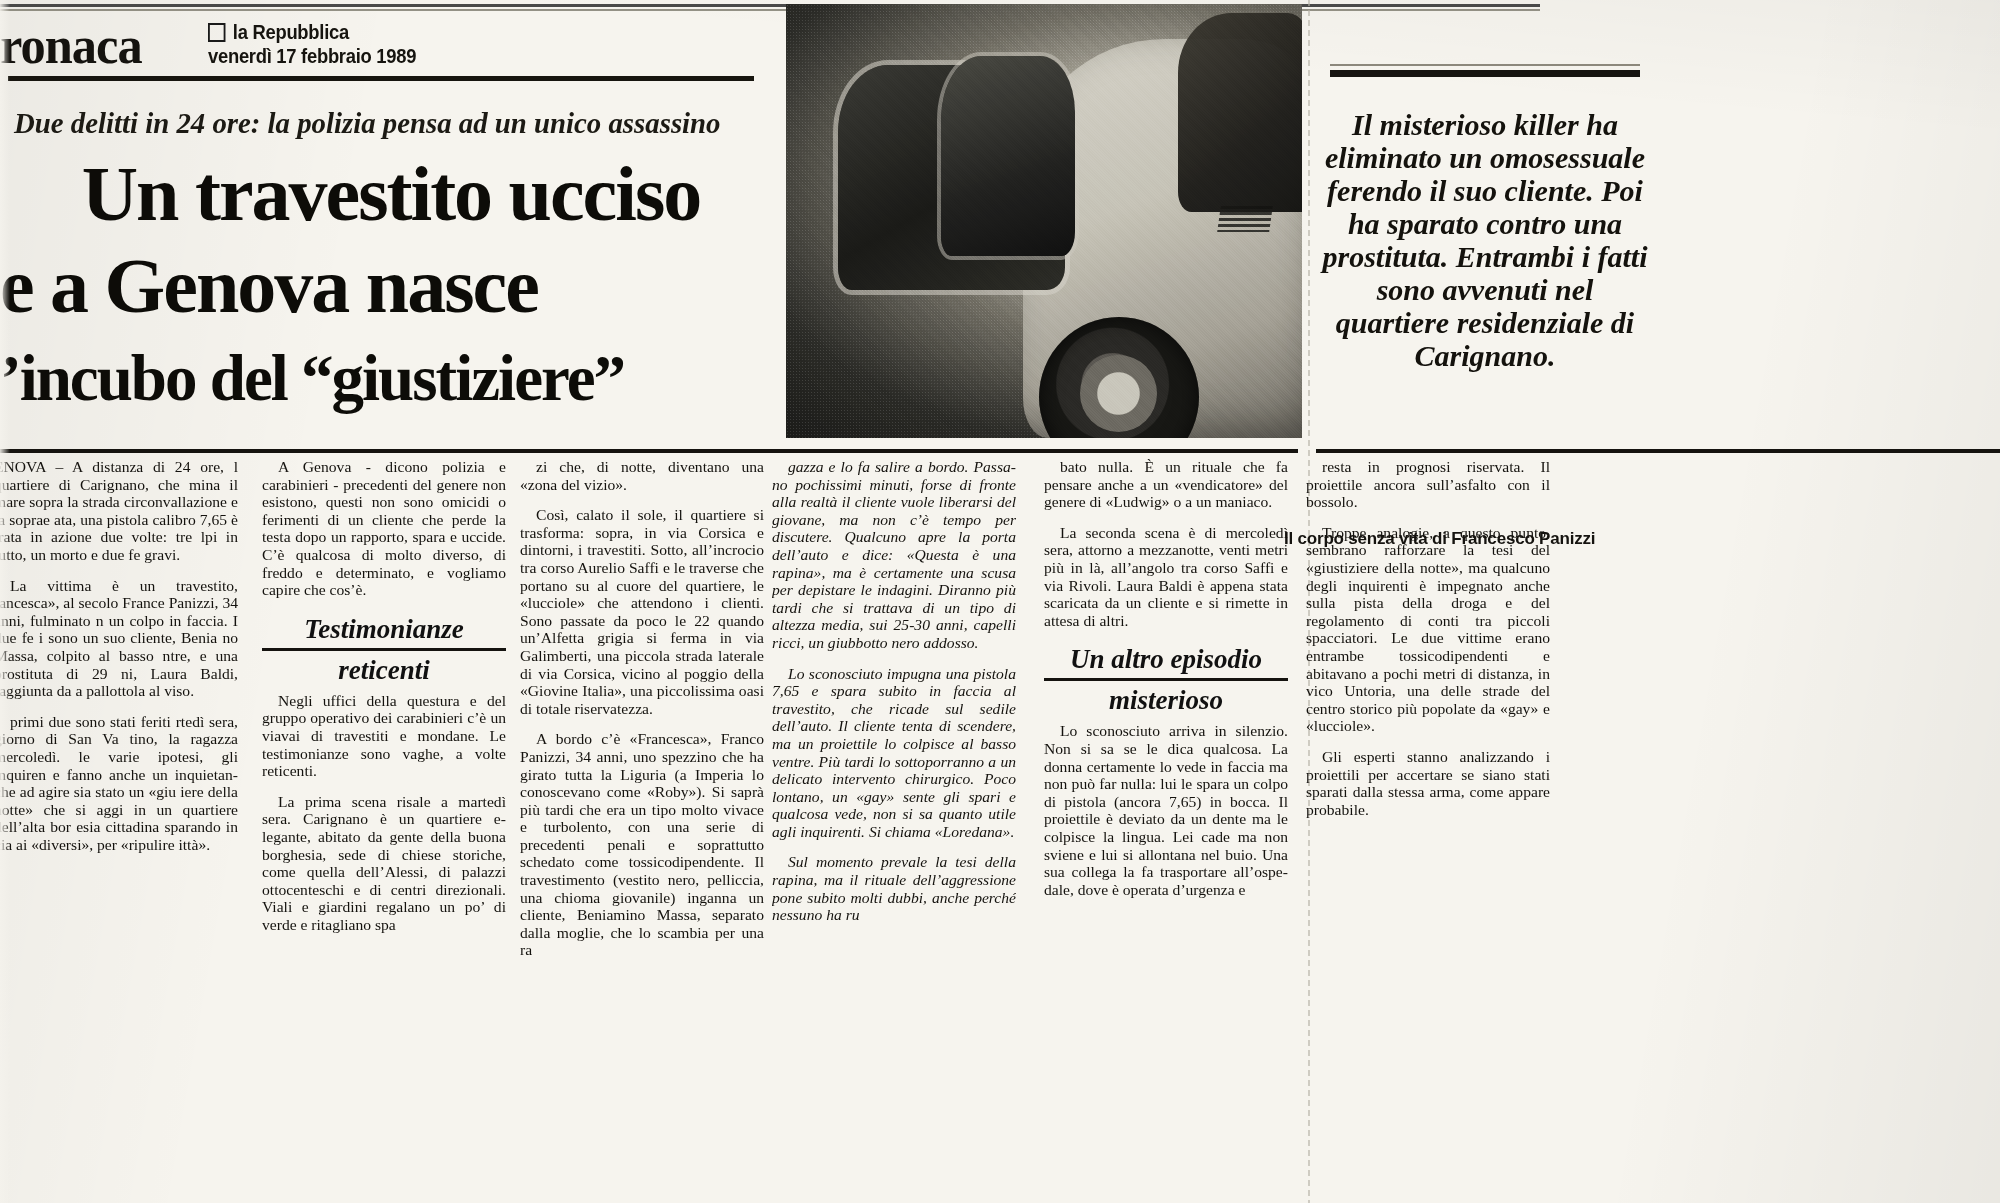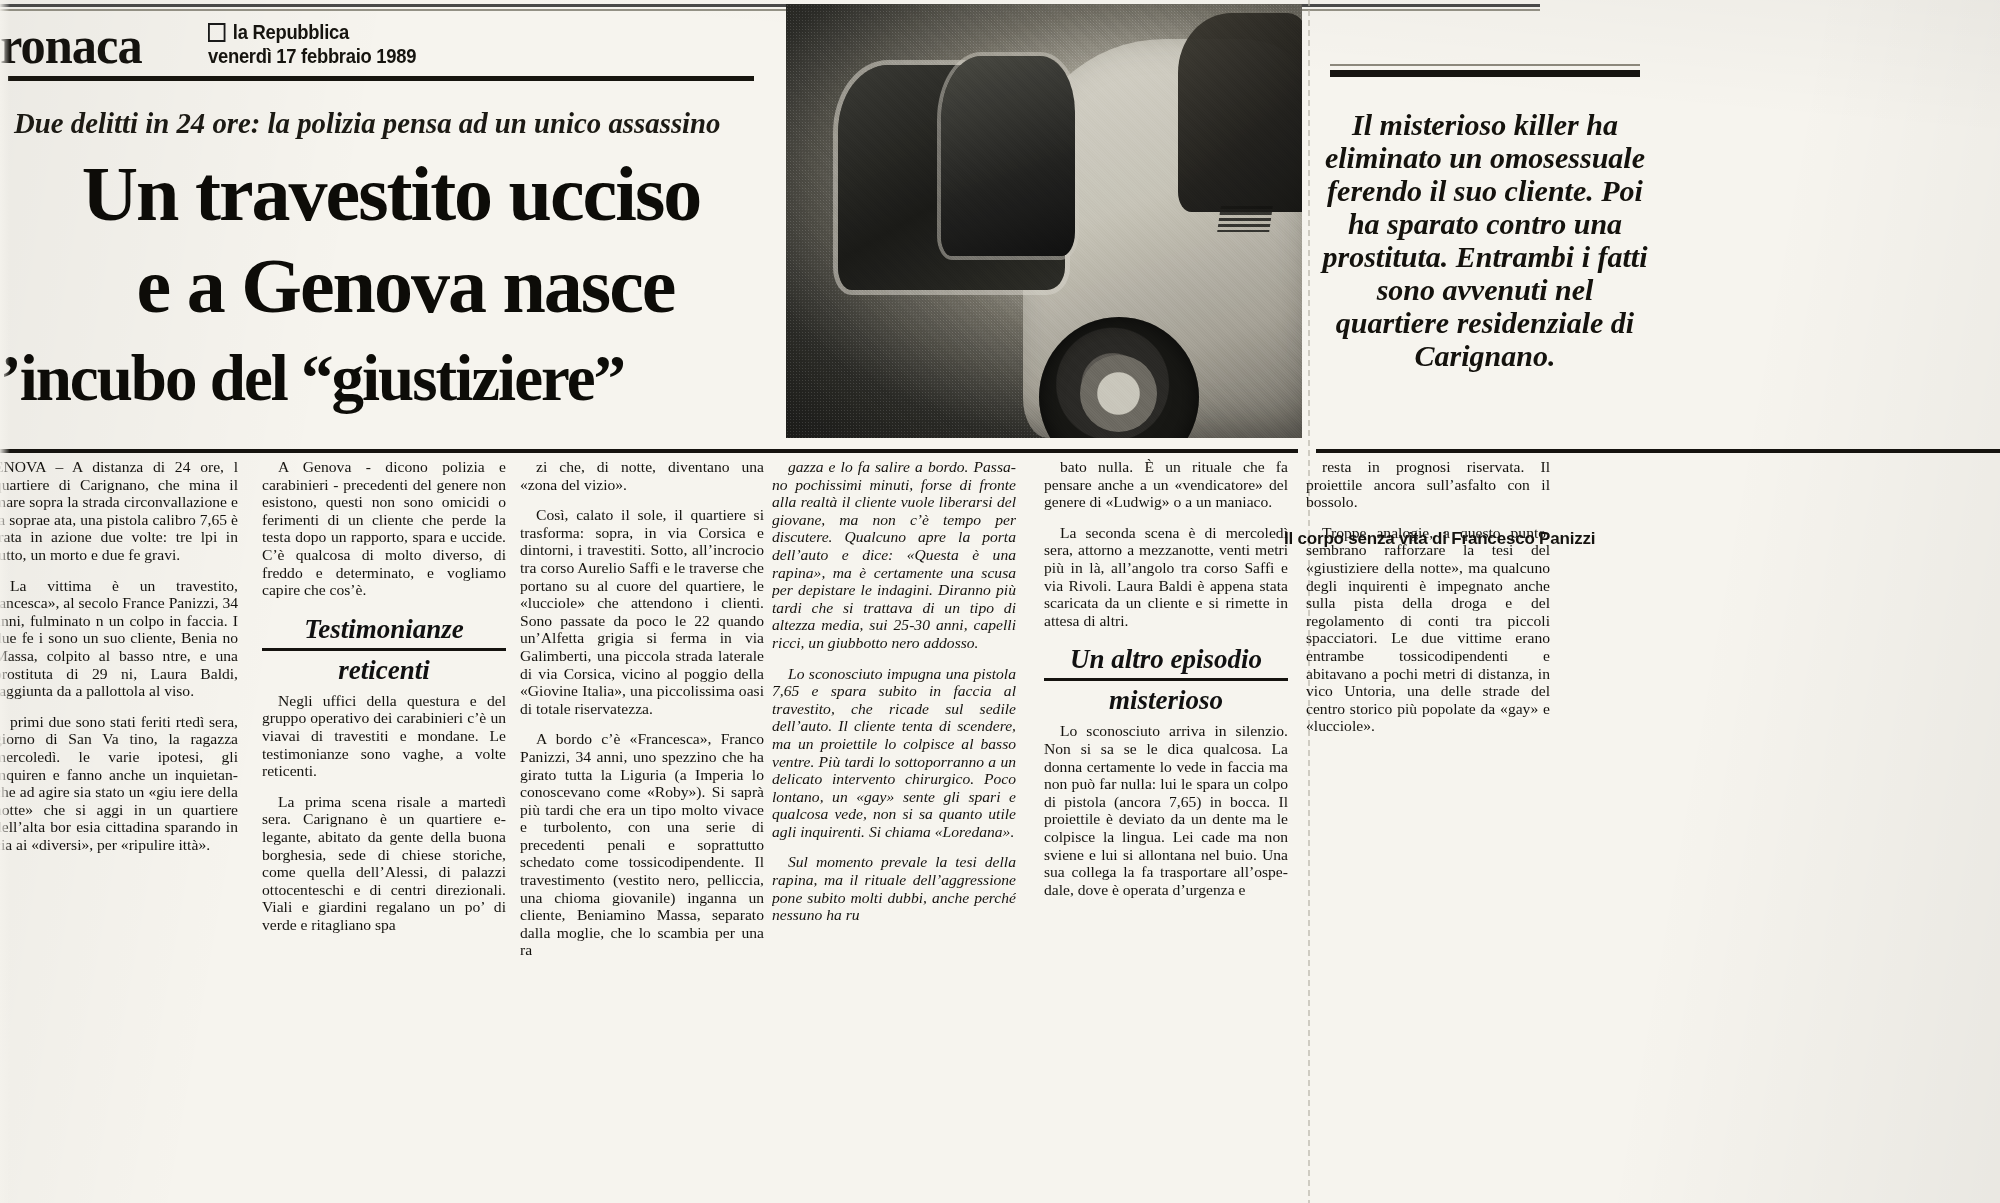--- a/index.html
+++ b/index.html
@@ -73,21 +73,21 @@
   
   .headline{
     position:absolute;left:0;top:148px;width:782px;
     font-family:"Liberation Serif", serif;
     font-weight:700;
     color:#0d0c08;
     letter-spacing:-2px;
   }
   .hl-line{white-space:nowrap;}
   .hl1{font-size:78px;line-height:92px;text-align:center;transform:scaleX(1.0);}
-  .hl2{font-size:78px;line-height:92px;text-align:center;padding-left:29px;}
+  .hl2{font-size:78px;line-height:92px;}
   .hl3{font-size:65px;line-height:92px;text-align:left;}
 
   
   .photo{
     position:absolute;left:786px;top:4px;width:516px;height:434px;
     background:#1b1b1b;overflow:hidden;
   }
   .photo .halftone{
     position:absolute;inset:0;
     background-image:
@@ -310,18 +310,19 @@
         <span class="l1">Un altro episodio</span>
         <div class="subhead-rule"></div>
         <span class="l2">misterioso</span>
       </div>
       <p>Lo sconosciuto arriva in silen­zio. Non si sa se le dica qualcosa. La donna certamente lo vede in faccia ma non può far nulla: lui le spara un colpo di pistola (ancora 7,65) in bocca. Il proiettile è de­viato da un dente ma le colpisce la lingua. Lei cade ma non sviene e lui si allontana nel buio. Una sua collega la fa trasportare all’ospe­dale, dove è operata d’urgenza e</p>
     </div>
 
     <div class="col c6">
       <p>resta in prognosi riservata. Il proiettile ancora sull’asfalto con il bossolo.</p>
       <p>Troppe analogie, a questo pun­to, sembrano rafforzare la tesi del «giustiziere della notte», ma qualcuno degli inquirenti è im­pegnato anche sulla pista della droga e del regolamento di conti tra piccoli spacciatori. Le due vit­time erano entrambe tossicodi­pendenti e abitavano a pochi me­tri di distanza, in vico Untoria, una delle strade del centro stori­co più popolate da «gay» e «luc­ciole».</p>
+      <p>Gli esperti stanno analizzando i proiettili per accertare se siano stati sparati dalla stessa arma, come appare probabile.</p>
     </div>
 
   </div>
 
   <div class="fadeedge"></div>
 </div>
 
 </body></html>

